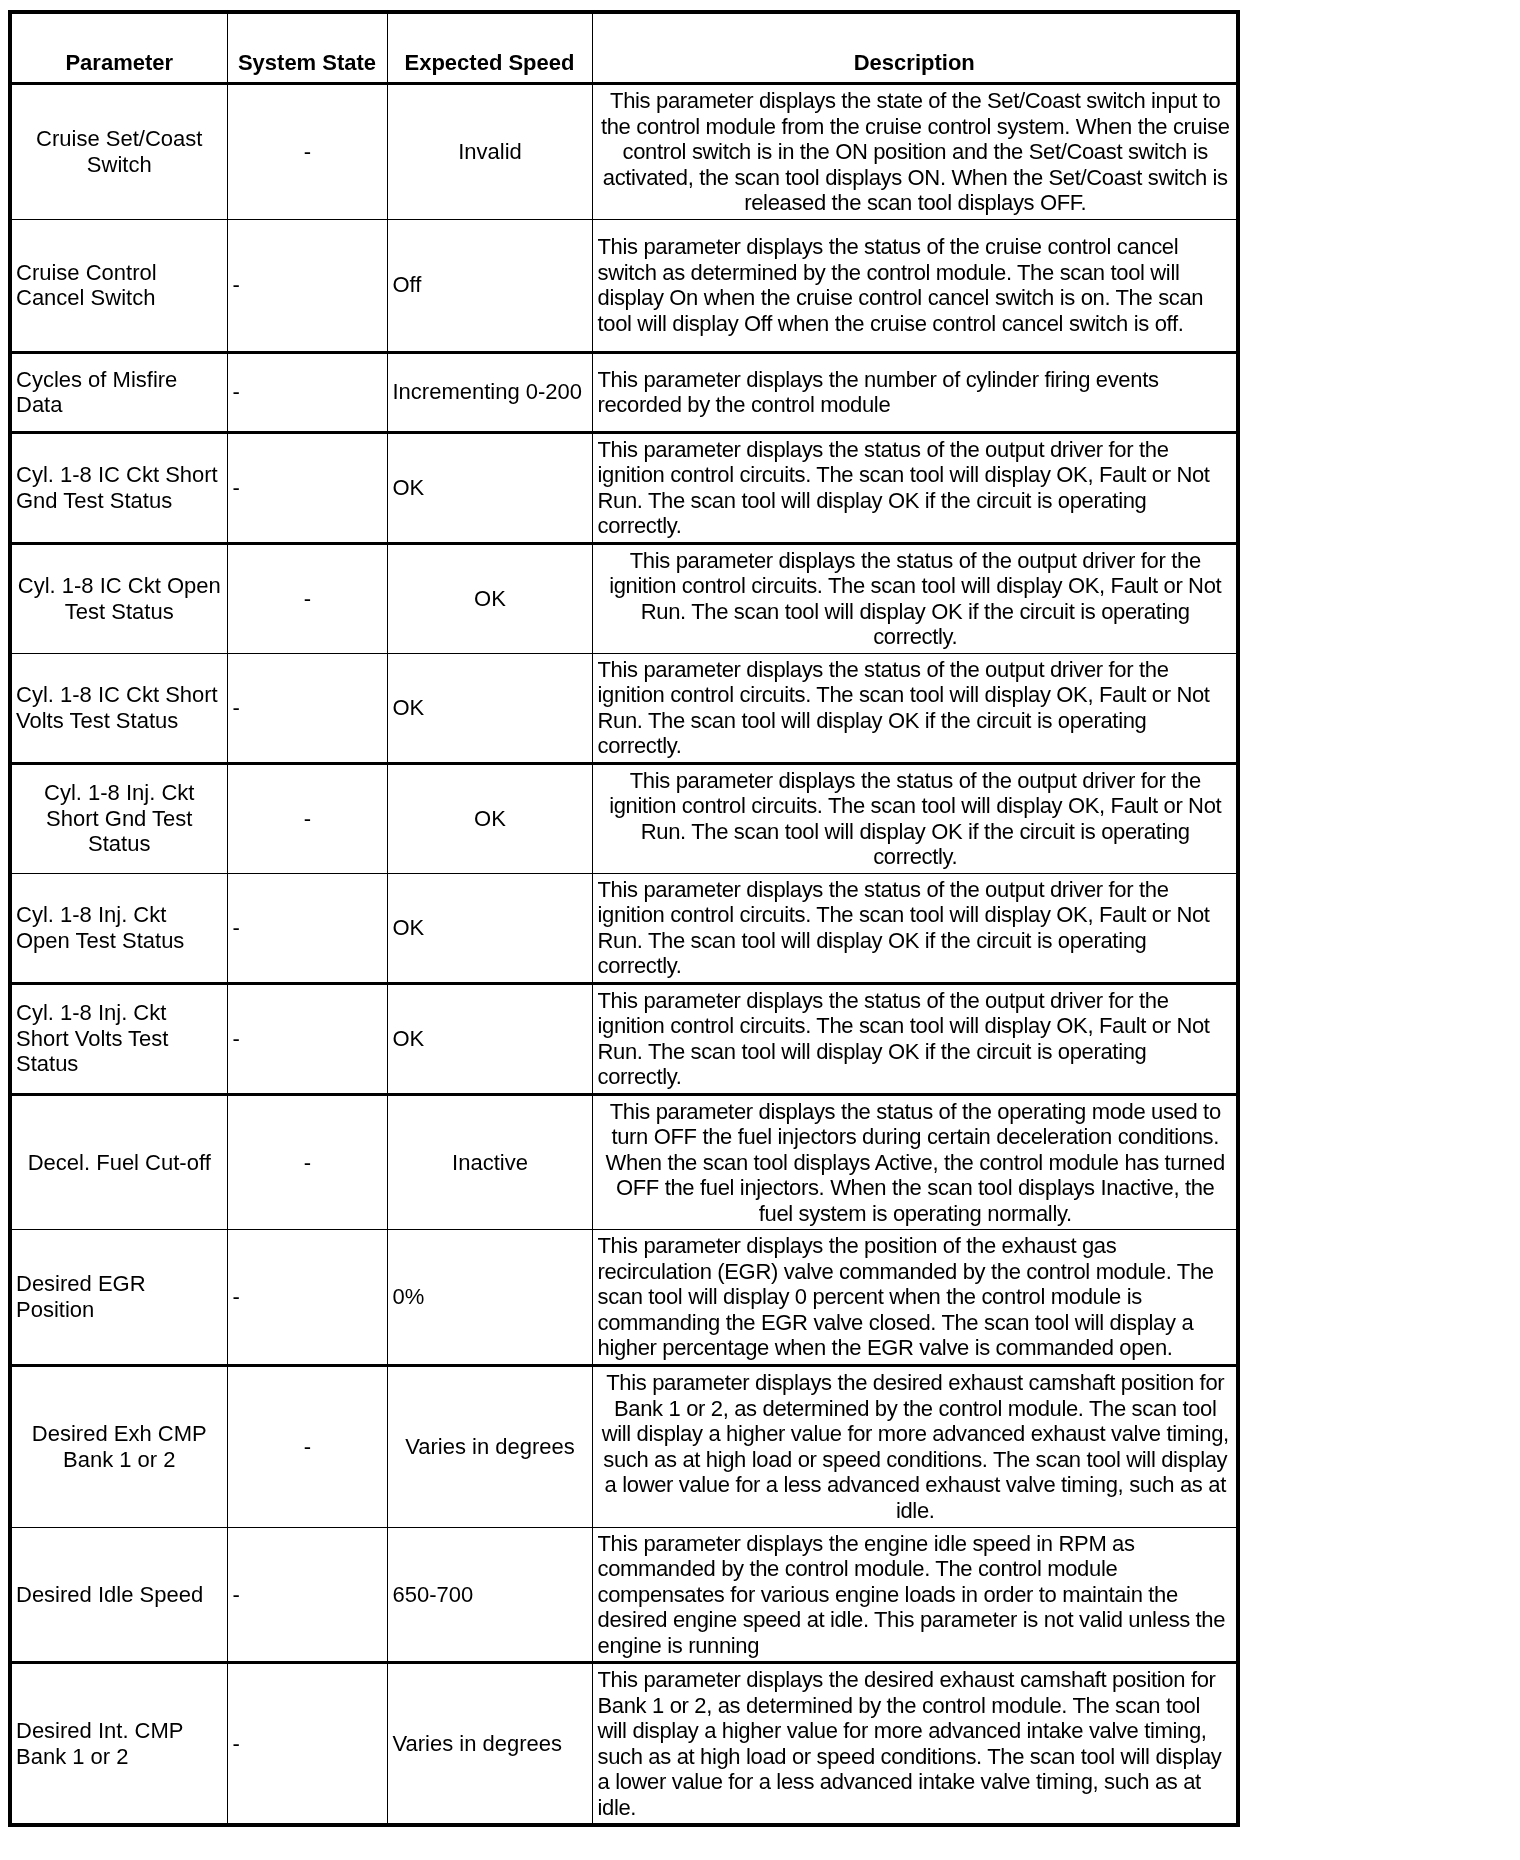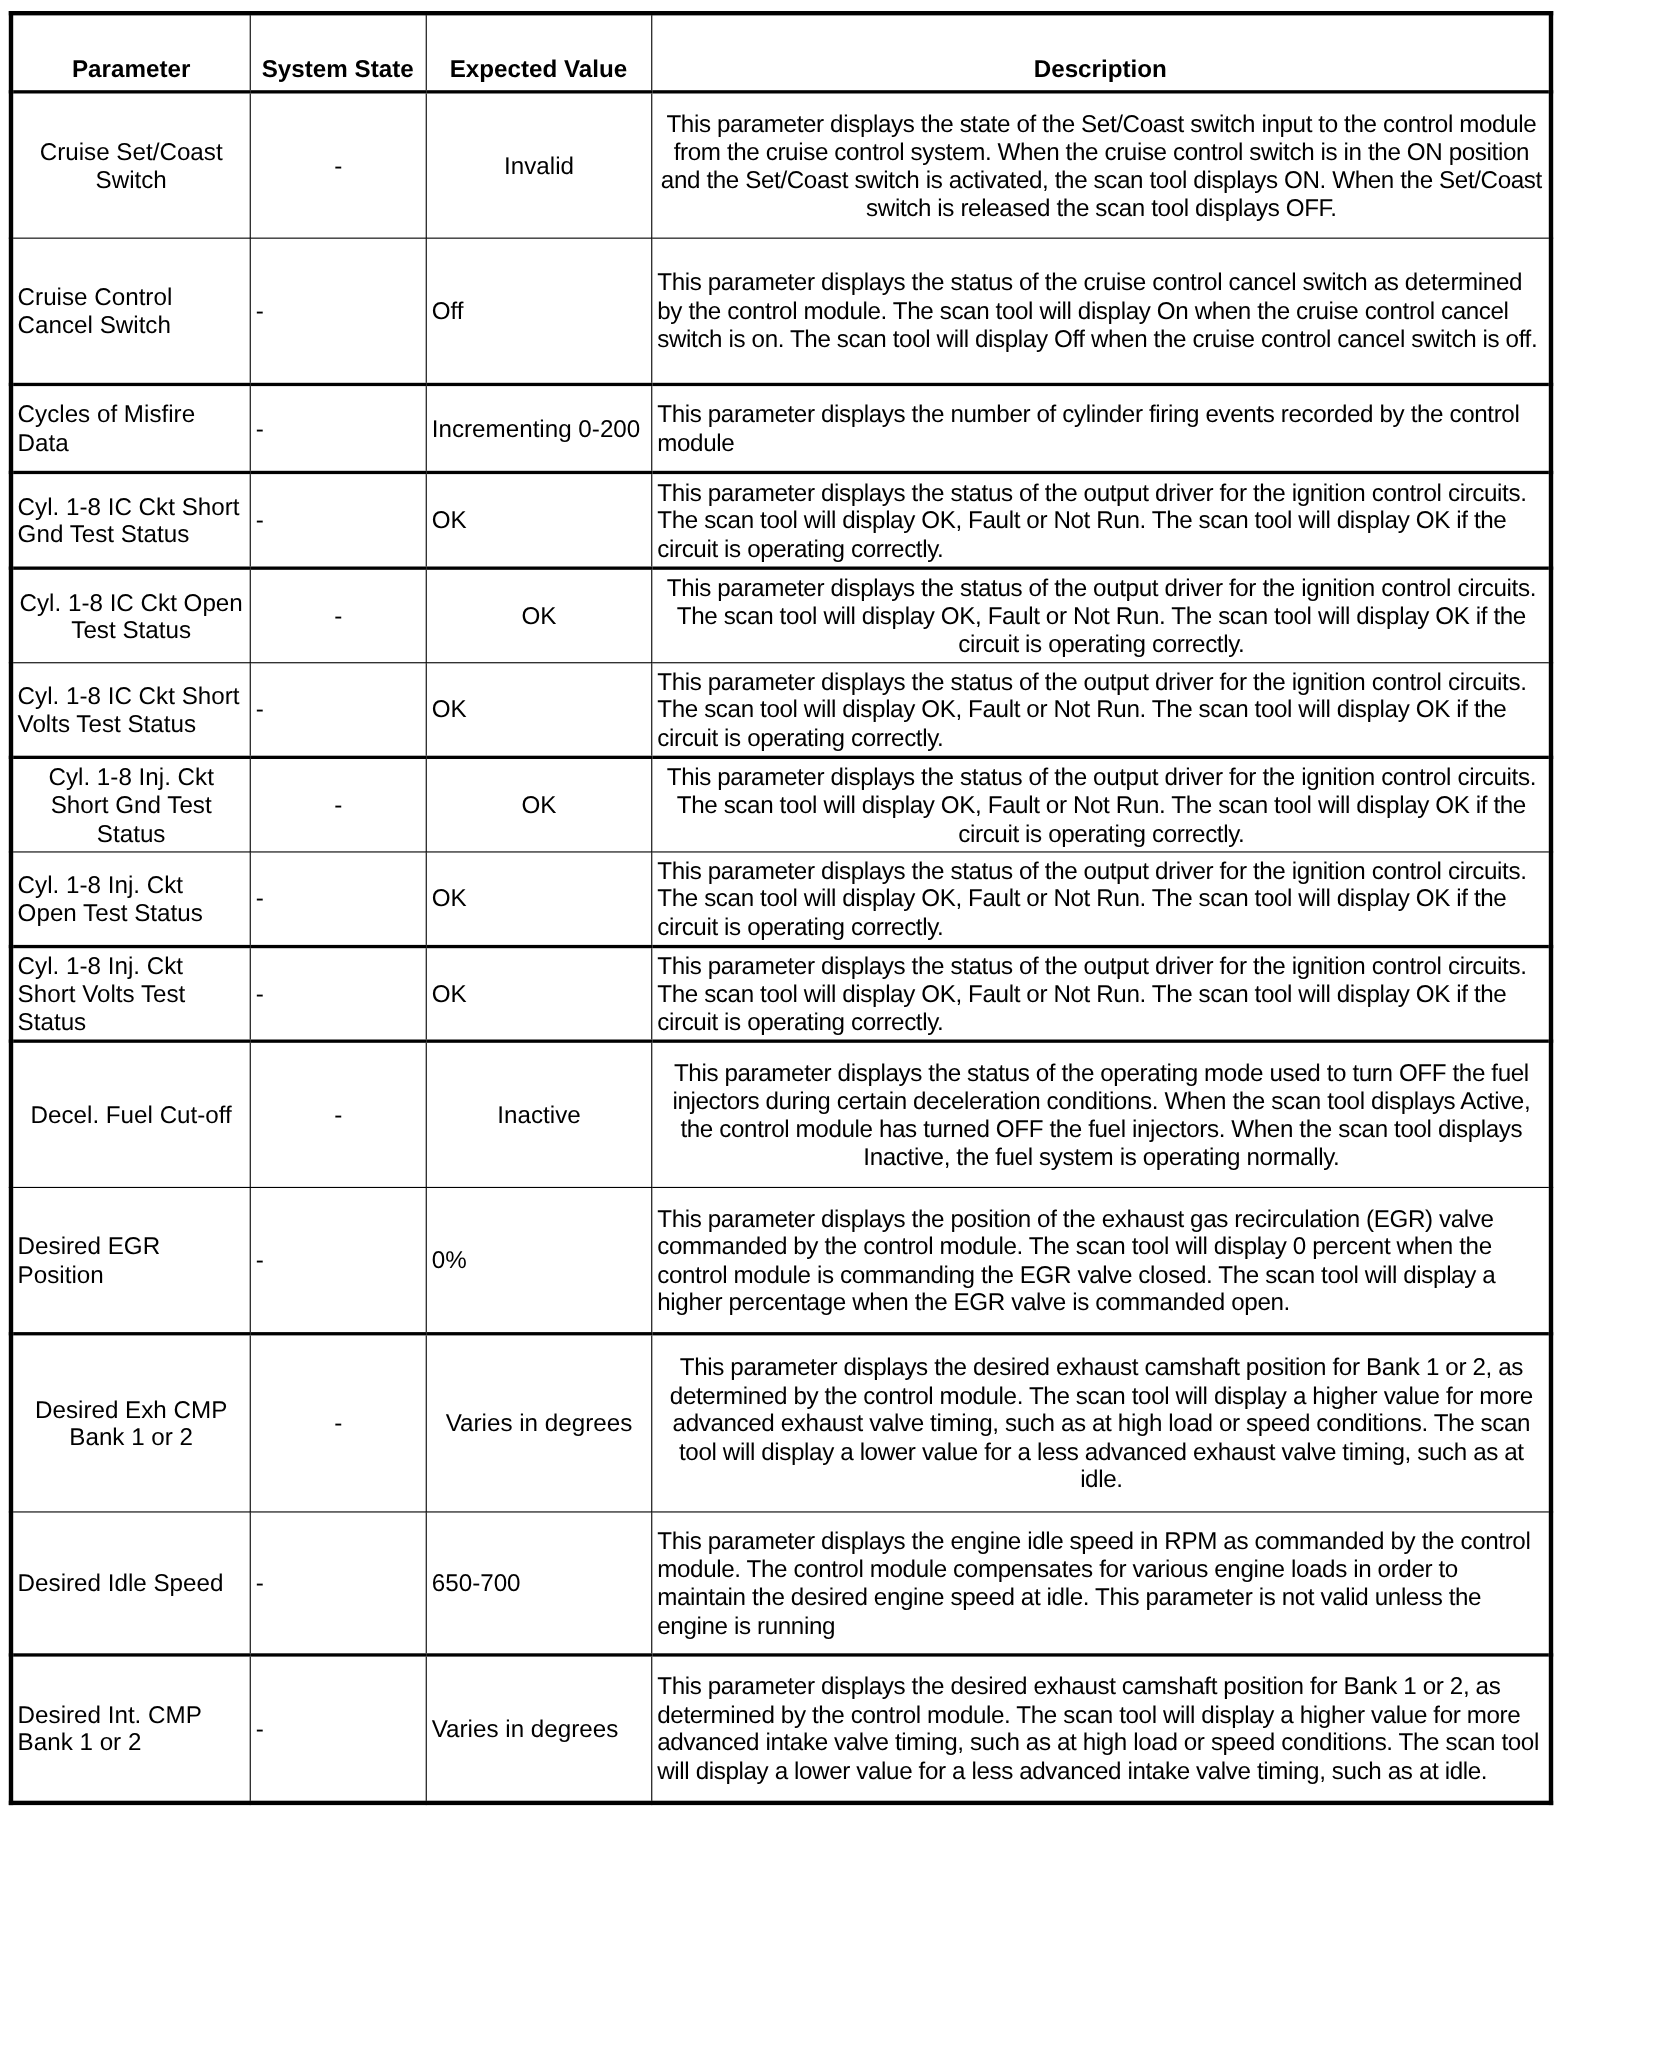--- a/index.html
+++ b/index.html
@@ -1,20 +1,20 @@
 <!DOCTYPE html>
 <html><head>
 <meta charset="utf-8">
 <style>
   html, body { margin: 0; padding: 0; background: #ffffff; }
   body { width: 1520px; height: 1860px; position: relative; overflow: hidden; }
   table.spec {
     position: absolute;
     left: 8px; top: 10px;
-    width: 1404px;
+    width: 1232px;
     border-collapse: collapse;
     table-layout: fixed;
     border: 4px solid #000;
     font-family: "Liberation Sans", sans-serif;
     color: #000;
   }
   table.spec col.c1 { width: 217px; }
   table.spec col.c2 { width: 160px; }
   table.spec col.c3 { width: 205px; }
   table.spec col.c4 { width: auto; }
@@ -57,21 +57,21 @@
   <colgroup>
     <col class="c1">
       <col class="c2">
       <col class="c3">
       <col class="c4">
   </colgroup>
   <thead>
     <tr>
       <th>Parameter</th>
       <th>System State</th>
-      <th>Expected Value</th>
+      <th>Expected Speed</th>
       <th>Description</th>
     </tr>
   </thead>
   <tbody id="rows">
       <tr class="row-thin" style="height: 133px;">
         <td class="param">Cruise Set/Coast Switch</td>
         <td class="state">-</td>
         <td class="expected">Invalid</td>
         <td class="desc">This parameter displays the state of the Set/Coast switch input to the control module from the cruise control system. When the cruise control switch is in the ON position and the Set/Coast switch is activated, the scan tool displays ON. When the Set/Coast switch is released the scan tool displays OFF.</td>
       </tr>

